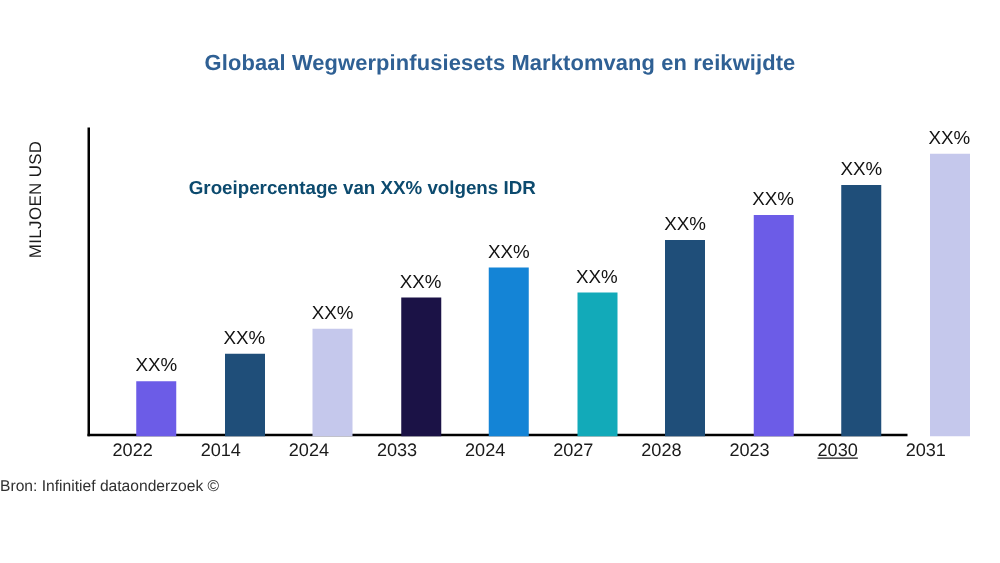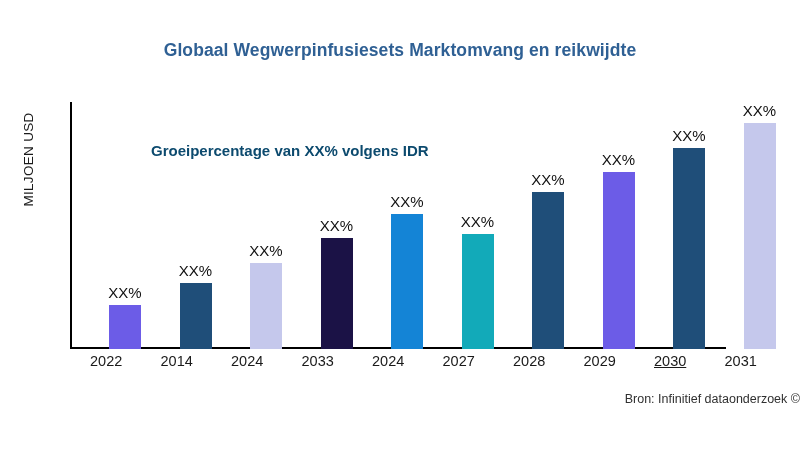--- a/index.html
+++ b/index.html
@@ -113,23 +113,23 @@
     font-size: 15px;
     font-weight: 600;
     color: #0c4a6e;
     white-space: nowrap;
   }
 
   
   .source-note {
     position: absolute;
     left: 0;
-    top: 392px;
+    top: 382px;
     width: 800px;
-    text-align: right;
+    text-align: left;
     font-size: 12.5px;
     color: #303030;
     white-space: nowrap;
   }
 </style>
 </head>
 <body>
 
 <div id="chart-root">
 
@@ -176,16 +176,16 @@
   <div class="growth-annotation">Groeipercentage van XX% volgens IDR</div>
 
   <div class="source-note">Bron: Infinitief dataonderzoek ©</div>
 <div class="x-tick-label" style="left: 90px;">2022</div>
     <div class="x-tick-label" style="left: 160.5px;">2014</div>
     <div class="x-tick-label" style="left: 231px;">2024</div>
     <div class="x-tick-label" style="left: 301.5px;">2033</div>
     <div class="x-tick-label" style="left: 372px;">2024</div>
     <div class="x-tick-label" style="left: 442.5px;">2027</div>
     <div class="x-tick-label" style="left: 513px;">2028</div>
-    <div class="x-tick-label" style="left: 583.5px;">2029</div>
+    <div class="x-tick-label" style="left: 583.5px;">2023</div>
     <div class="x-tick-label" style="left: 654px; text-decoration: underline;">2030</div>
     <div class="x-tick-label" style="left: 724.5px;">2031</div>
   </div>
 
 </body></html>

